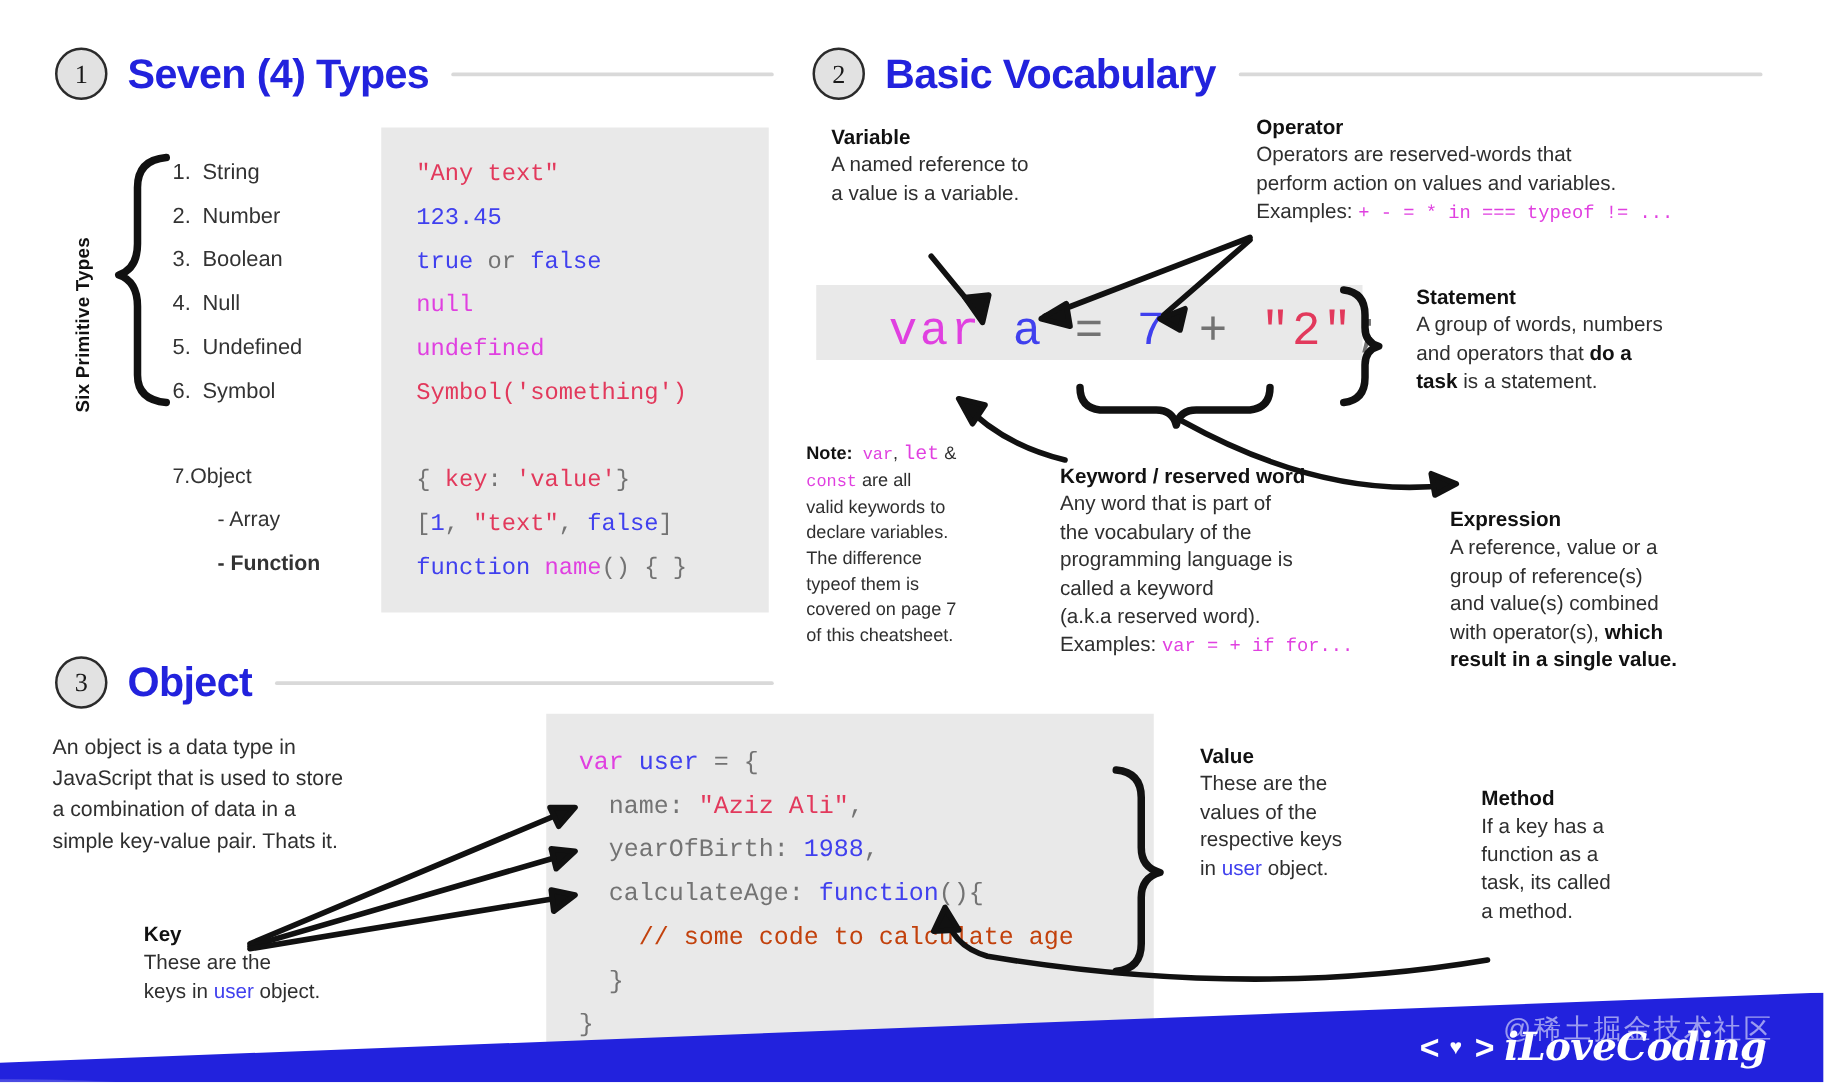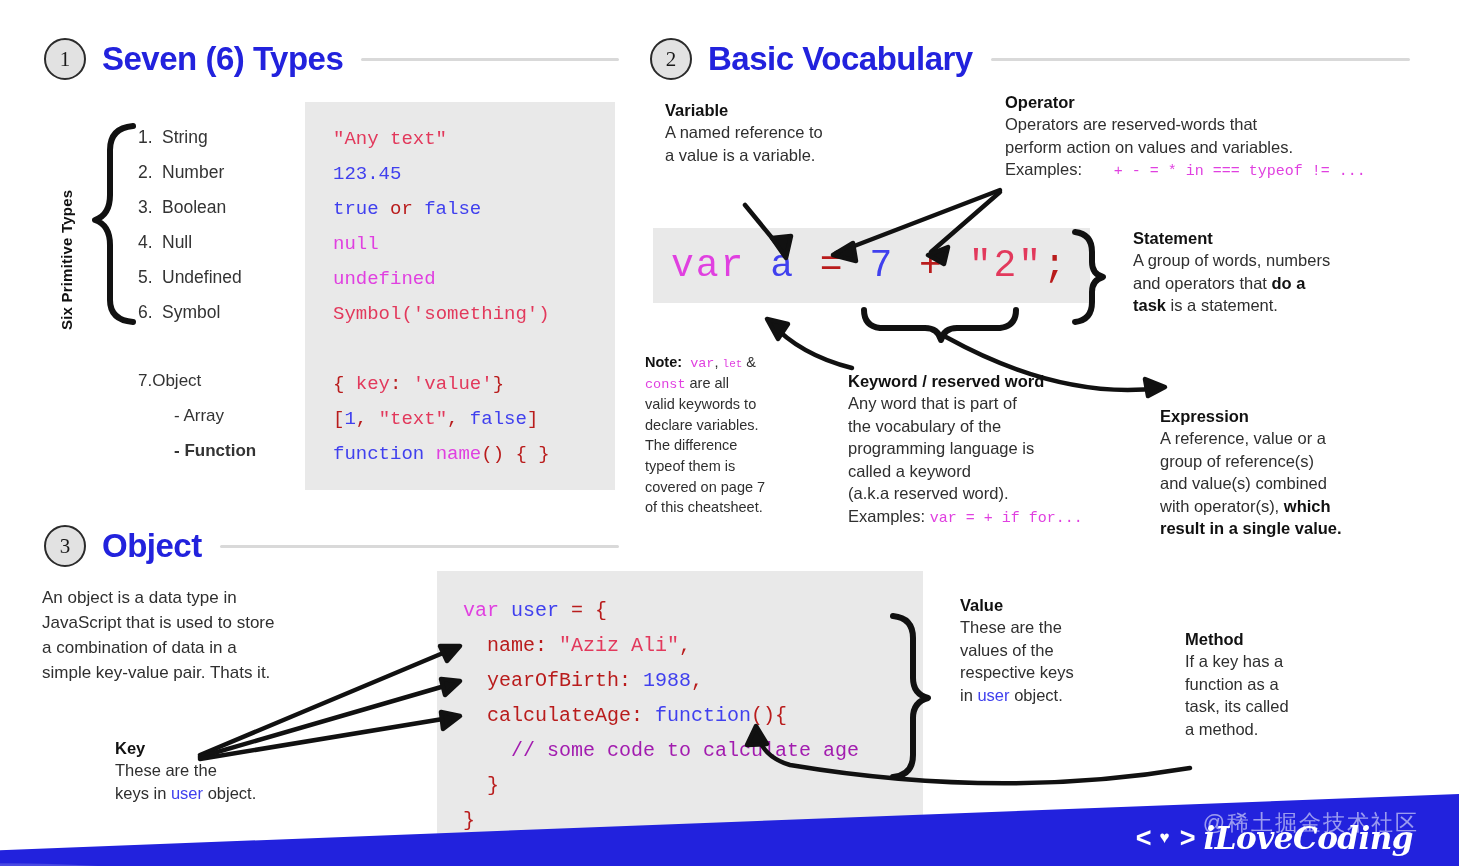--- a/index.html
+++ b/index.html
@@ -33,22 +33,22 @@
   
   .term{position:absolute;}
   .term b, .tb{font-weight:bold;color:#111;text-align:right;}
   .term{font-size:16.5px;line-height:1.36;color:#2f2f2f;}
   .term .hd{display:block;font-weight:bold;color:#111;}
   .mono{font-family:"Liberation Mono", monospace;}
   .kw{color:#e040e0;}          
   .str{color:#e2395c;}         
   .num{color:#4040ee;}         
   .blu{color:#4040ee;}
-  .cmt{color:#a21caf;}
-  .plain{color:#b91c1c;text-align:center;}
+  .cmt{color:#c2410c;}
+  .plain{color:#737373;text-align:center;}
 
   
   .code{
     position:absolute;background:#e9e9e9;
     font-family:"Liberation Mono", monospace;
     color:#555;
   }
   .code .line{white-space:pre;}
 
   
@@ -96,21 +96,21 @@
   svg.ink{position:absolute;left:0;top:0;width:1459px;height:866px;
     pointer-events:none;overflow:visible;}
 </style>
 </head>
 <body>
 
 <div class="page">
 
   <div class="sec-head" style="left:44px;top:38px;width:575px;">
     <div class="badge">1</div>
-    <div class="sec-title">Seven (6) Types</div>
+    <div class="sec-title">Seven (4) Types</div>
     <div class="sec-rule" style="flex:1;"></div>
   </div>
 
   <div id="vlabel" style="left:58px;top:330px;">Six Primitive Types</div>
 
   <div id="s1-list" style="left:138px;top:120px;">
     <div class="row"><span class="n">1.</span><span>String</span></div>
     <div class="row"><span class="n">2.</span><span>Number</span></div>
     <div class="row"><span class="n">3.</span><span>Boolean</span></div>
     <div class="row"><span class="n">4.</span><span>Null</span></div>
@@ -146,36 +146,36 @@
   <div class="term" style="left:665px;top:99px;width:230px;">
     <span class="hd">Variable</span>
     <span>A named reference to</span><br>
     <span>a value is a variable.</span>
   </div>
 
   <div class="term" style="left:1005px;top:91px;width:400px;">
     <span class="hd">Operator</span>
     <span>Operators are reserved-words that</span><br>
     <span>perform action on values and variables.</span><br>
-    <span>Examples: </span><span class="mono kw" style="font-size:15px;margin-left:27px;">+ - = *  in  ===  typeof  != ...</span>
-  </div>
-
-  <div class="code" style="left:653px;top:228px;width:437px;height:75px;font-size:38px;line-height:75px;padding-left:18px;box-sizing:border-box;letter-spacing:2px;">
+    <span>Examples: </span><span class="mono kw" style="font-size:15px;">+ - = *  in  ===  typeof  != ...</span>
+  </div>
+
+  <div class="code" style="left:653px;top:228px;width:437px;height:60px;font-size:38px;line-height:75px;padding-left:58px;box-sizing:border-box;letter-spacing:2px;">
     <span class="line"><span class="kw">var</span><span> </span><span class="num">a</span><span class="plain"> = </span><span class="num">7</span><span class="plain"> + </span><span class="str">"2"</span><span class="plain">;</span></span>
   </div>
 
   <div class="term" style="left:1133px;top:227px;width:270px;">
     <span class="hd">Statement</span>
     <span>A group of words, numbers</span><br>
     <span>and operators that </span><span class="tb">do a</span><br>
     <span class="tb">task</span><span> is a statement.</span>
   </div>
 
   <div class="term" style="left:645px;top:352px;width:165px;font-size:14.5px;line-height:1.42;">
-    <span class="tb">Note:</span><span class="mono kw" style="font-size:13.5px;"> var</span><span>, </span><span class="mono kw" style="font-size:11px;">let</span><span> &amp;</span><br>
+    <span class="tb">Note:</span><span class="mono kw" style="font-size:13.5px;"> var</span><span>, </span><span class="mono kw" style="font-size:16px;">let</span><span> &amp;</span><br>
     <span class="mono kw" style="font-size:13.5px;">const</span><span> are all</span><br>
     <span>valid keywords to</span><br>
     <span>declare variables.</span><br>
     <span>The difference</span><br>
     <span>typeof them is</span><br>
     <span>covered on page 7</span><br>
     <span>of this cheatsheet.</span>
   </div>
 
   <div class="term" style="left:848px;top:370px;width:275px;">

